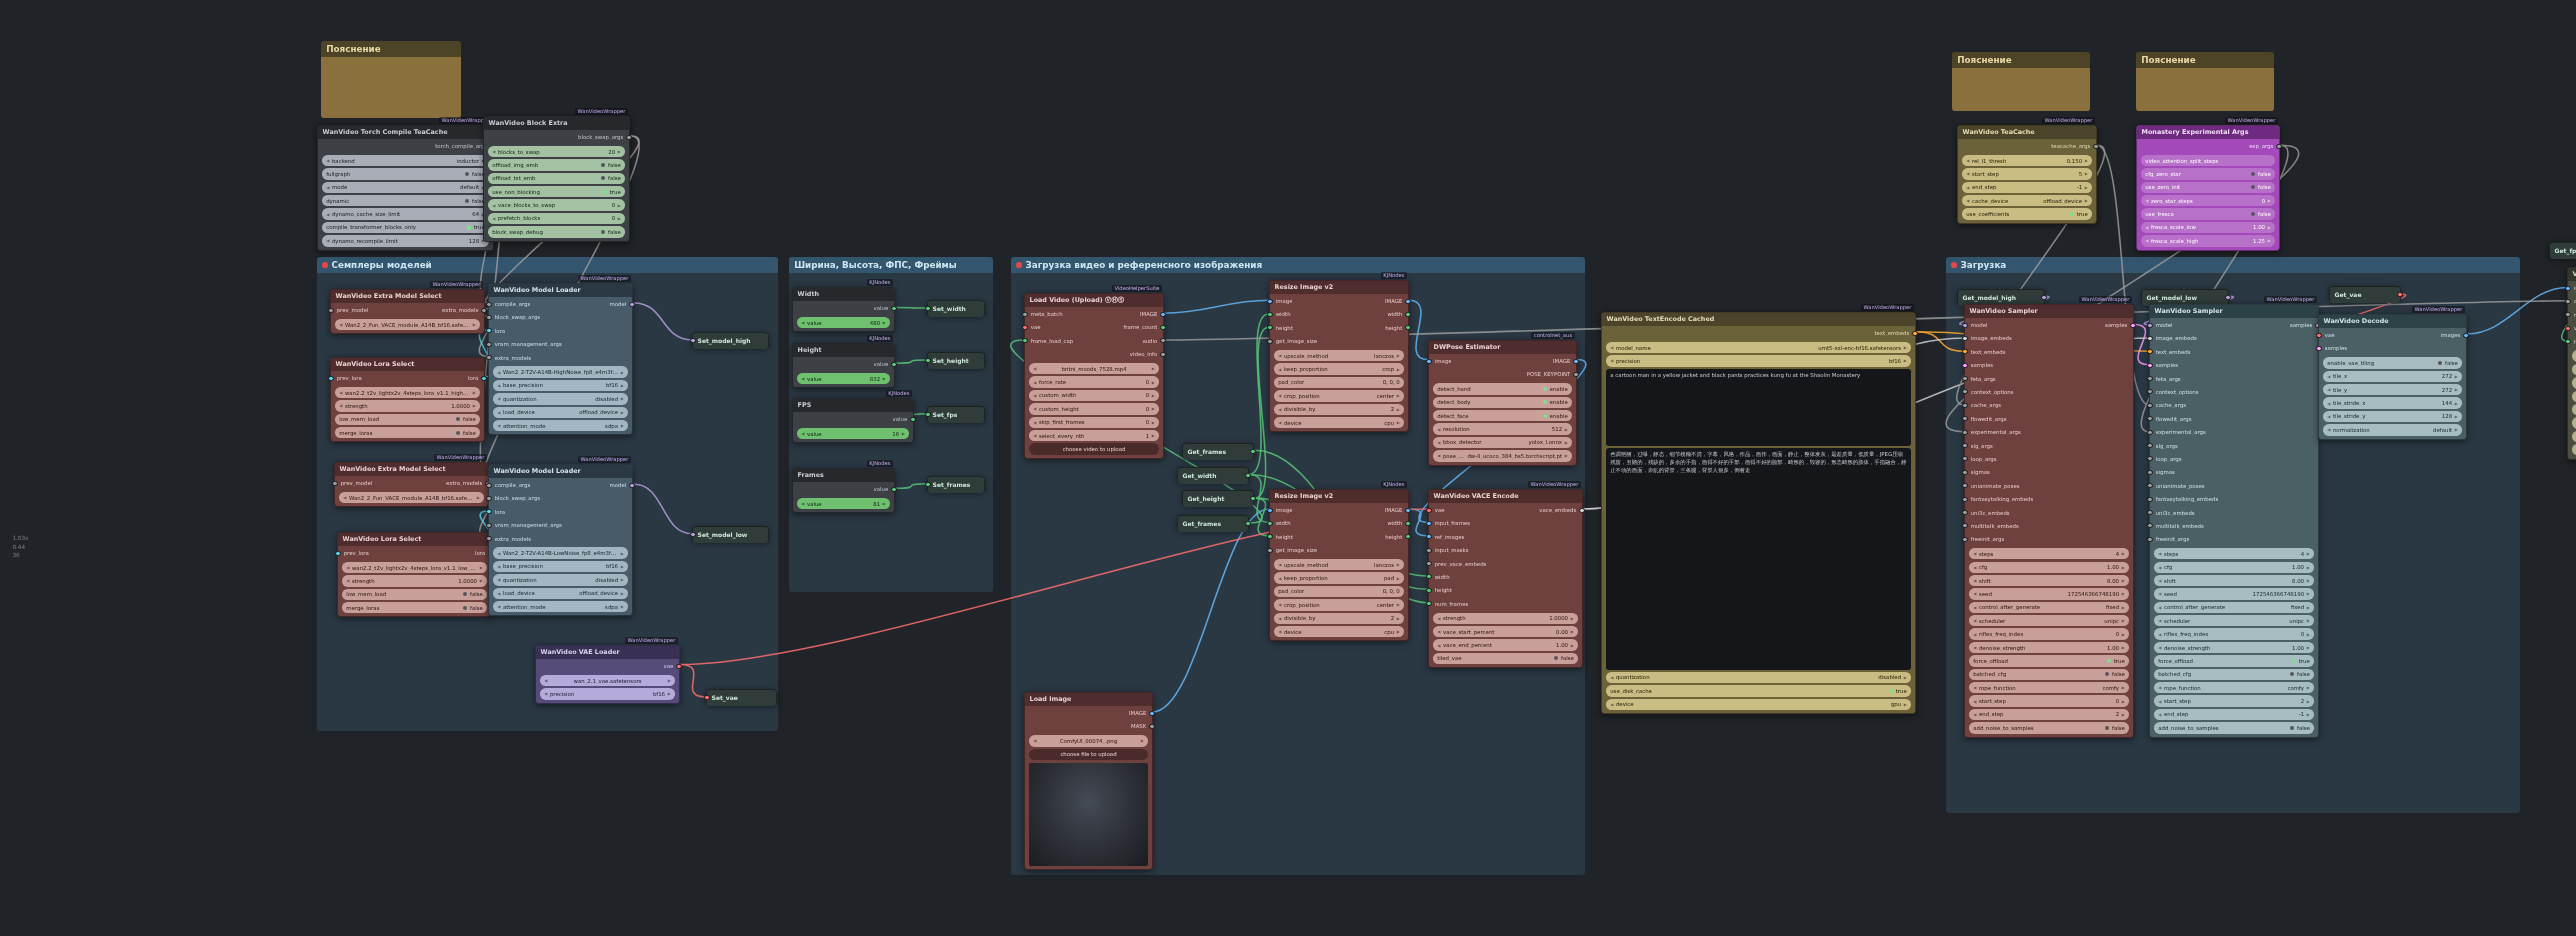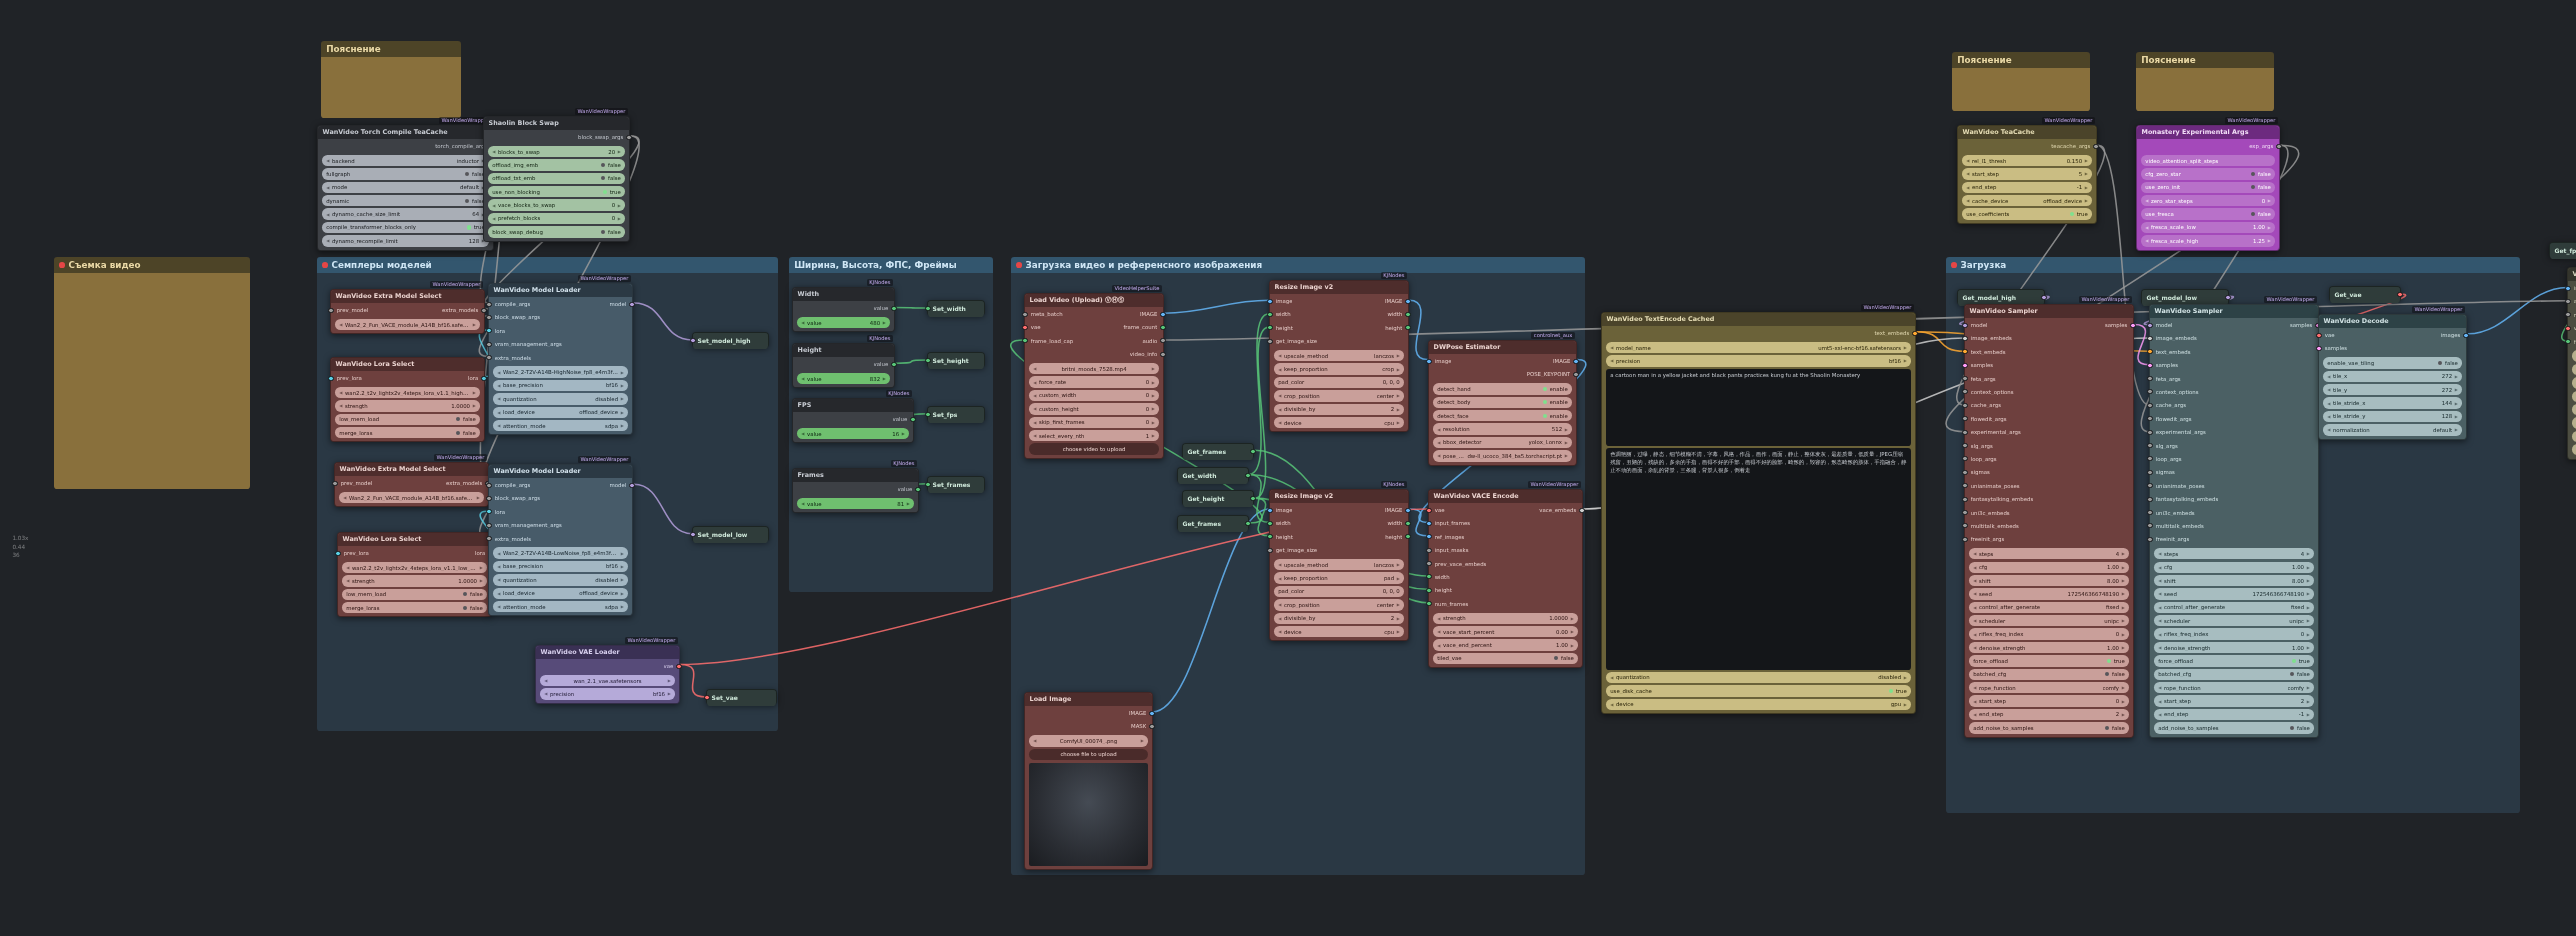--- a/index.html
+++ b/index.html
@@ -83,27 +83,20 @@
       <div>1.03x</div>
       <div>0.44</div>
       <div>36</div>
     </div>
 <div class="group" style="left: 321px; top: 41px; width: 140px; height: 77px;">
       <div class="group-header" style="background: rgb(77, 68, 39); color: rgb(234, 217, 166);">
         <span>Пояснение</span>
       </div>
       <div class="group-body" style="background: rgba(151, 123, 64, 0.88);"></div>
     </div>
-    <div class="group" style="left: 54px; top: 257px; width: 196px; height: 232px;">
-      <div class="group-header" style="background: rgb(77, 68, 39); color: rgb(234, 217, 166);">
-        <span class="pin-dot" style="background: rgb(229, 70, 70);"></span>
-        <span>Съемка видео</span>
-      </div>
-      <div class="group-body" style="background: rgba(151, 123, 64, 0.88);"></div>
-    </div>
     <div class="group" style="left: 317px; top: 257px; width: 461px; height: 474px;">
       <div class="group-header" style="background: rgb(51, 86, 110); color: rgb(207, 230, 245);">
         <span class="pin-dot" style="background: rgb(229, 70, 70);"></span>
         <span>Семплеры моделей</span>
       </div>
       <div class="group-body" style="background: rgba(64, 101, 129, 0.33);"></div>
     </div>
     <div class="group" style="left: 789px; top: 257px; width: 204px; height: 335px;">
       <div class="group-header" style="background: rgb(51, 86, 110); color: rgb(207, 230, 245);">
         <span>Ширина, Высота, ФПС, Фреймы</span>
@@ -181,21 +174,21 @@
           <span class="arr">◀</span>
           <span class="wl">dynamo_recompile_limit</span>
           <span class="wv">128</span>
           <span class="arr">▶</span>
         </div>
       </div>
       <div class="port-dot" style="right: -2.6px; top: 17.5px; background: rgb(154, 154, 154);"></div>
     </div>
     <div class="node" style="left: 483px; top: 116px; width: 147px; background: rgb(61, 64, 69);">
       <div class="badge">WanVideoWrapper</div>
-      <div class="node-title" style="background: rgb(38, 40, 44); color: rgb(201, 205, 212);">Shaolin Block Swap</div>
+      <div class="node-title" style="background: rgb(38, 40, 44); color: rgb(201, 205, 212);">WanVideo Block Extra</div>
       <div class="node-body">
         <div class="prow" style="color: rgb(201, 205, 212);">
           <span></span>
           <span>block_swap_args</span>
         </div>
         <div class="widget" style="background: rgb(163, 194, 163); color: rgb(18, 34, 18);">
           <span class="arr">◀</span>
           <span class="wl">blocks_to_swap</span>
           <span class="wv">20</span>
           <span class="arr">▶</span>
@@ -533,21 +526,21 @@
         </div>
         <div class="widget" style="background: rgb(111, 192, 111); color: rgb(11, 35, 15);">
           <span class="arr">◀</span>
           <span class="wl">value</span>
           <span class="wv">16</span>
           <span class="arr">▶</span>
         </div>
       </div>
       <div class="port-dot" style="right: -2.6px; top: 17.5px; background: rgb(88, 197, 120);"></div>
     </div>
-    <div class="node" style="left: 792px; top: 468px; width: 127px; background: rgb(61, 64, 69);">
+    <div class="node" style="left: 792px; top: 468px; width: 103px; background: rgb(61, 64, 69);">
       <div class="badge">KJNodes</div>
       <div class="node-title" style="background: rgb(38, 40, 44); color: rgb(201, 205, 212);">Frames</div>
       <div class="node-body">
         <div class="prow" style="color: rgb(201, 205, 212);">
           <span></span>
           <span>value</span>
         </div>
         <div class="widget" style="background: rgb(111, 192, 111); color: rgb(11, 35, 15);">
           <span class="arr">◀</span>
           <span class="wl">value</span>

